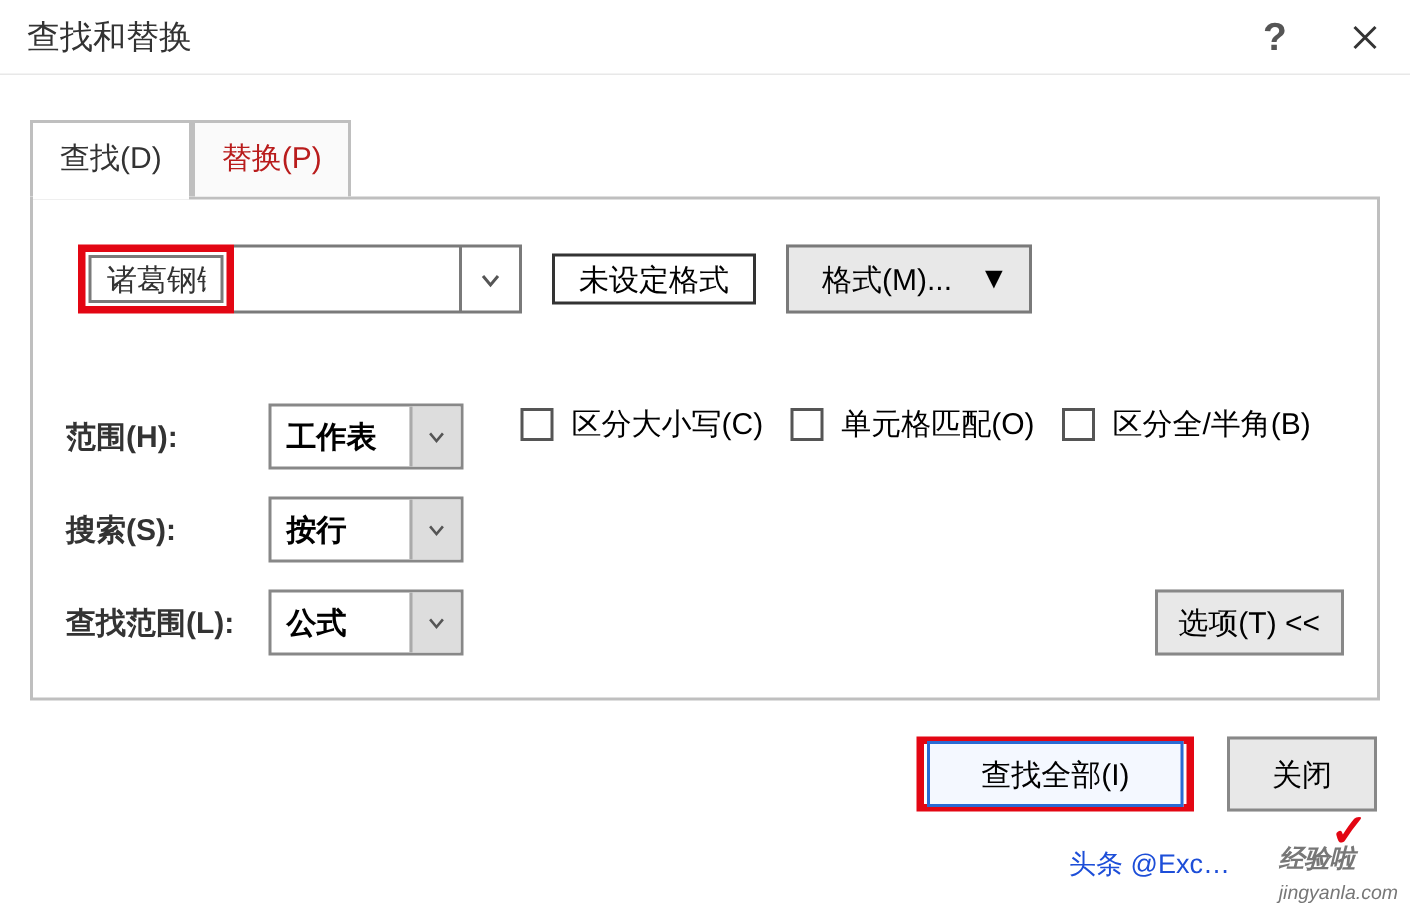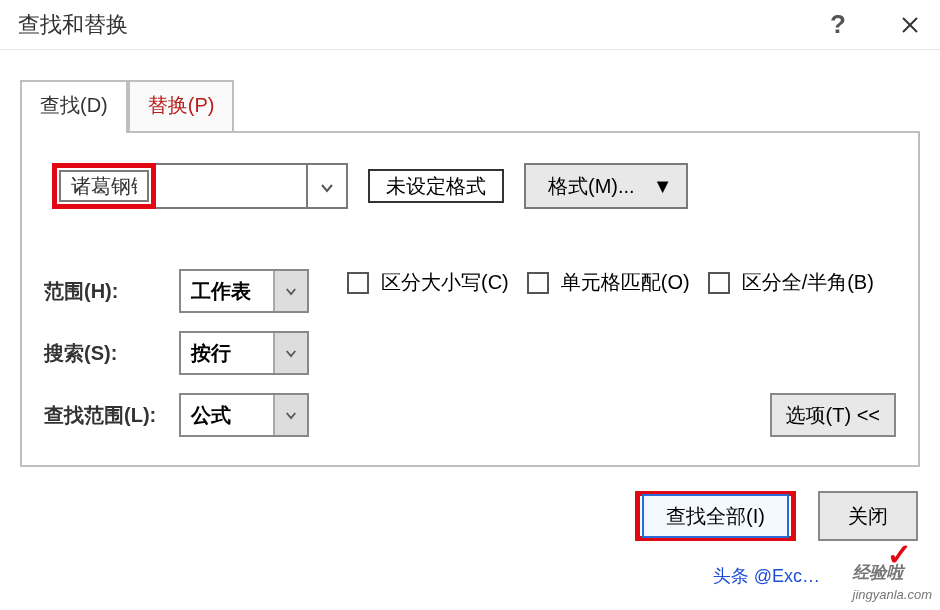--- a/index.html
+++ b/index.html
@@ -13,21 +13,20 @@
   height: 610px;
   overflow: hidden;
   position: relative;
 }
 .title-bar {
   height: 50px;
   display: flex;
   align-items: center;
   padding: 0 0 0 18px;
   border-bottom: 1px solid #e8e8e8;
-  gap: 12px;
 }
 .title-text { font-size: 22px; color: #333; flex: 1; }
 .title-help {
   width: 60px; height: 50px; display: flex; align-items: center; justify-content: center;
   font-size: 26px; color: #555; font-weight: bold;
 }
 .title-close {
   width: 60px; height: 50px; display: flex; align-items: center; justify-content: center;
 }
 .title-close svg { width: 18px; height: 18px; }
@@ -212,21 +211,21 @@
   border: 2px solid #888;
 }
 .btn.find-all {
   border: 5px solid #e30613; padding: 0; background: transparent;
 }
 .btn.find-all .inner {
   margin: 2px;
   border: 2px solid #2a6bd4;
   background: #f4f8ff;
   height: 44px;
-  padding: 0 22px;
+  padding: 0 34px;
   display: flex; align-items: center;
 }
 .btn.find-next {
   border: 3px solid #2a6bd4;
   background: #f4f8ff;
 }
 .btn.close-btn {
   padding: 0 28px;
 }
 .chevron svg { width: 14px; height: 10px; }

